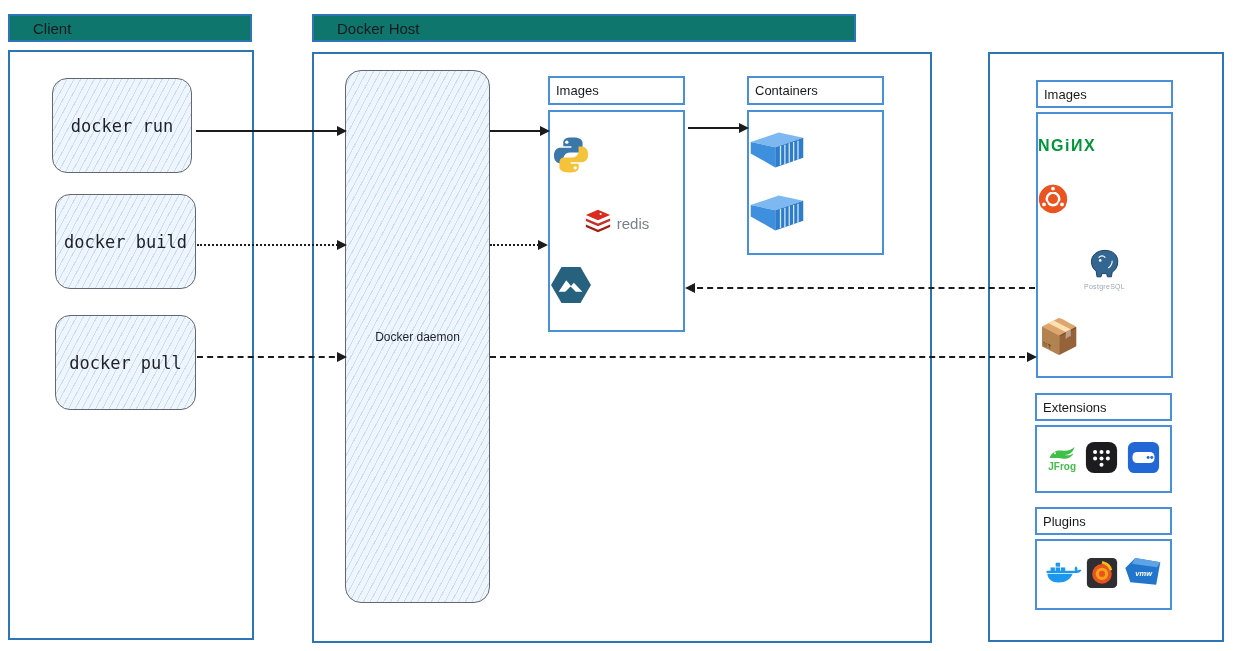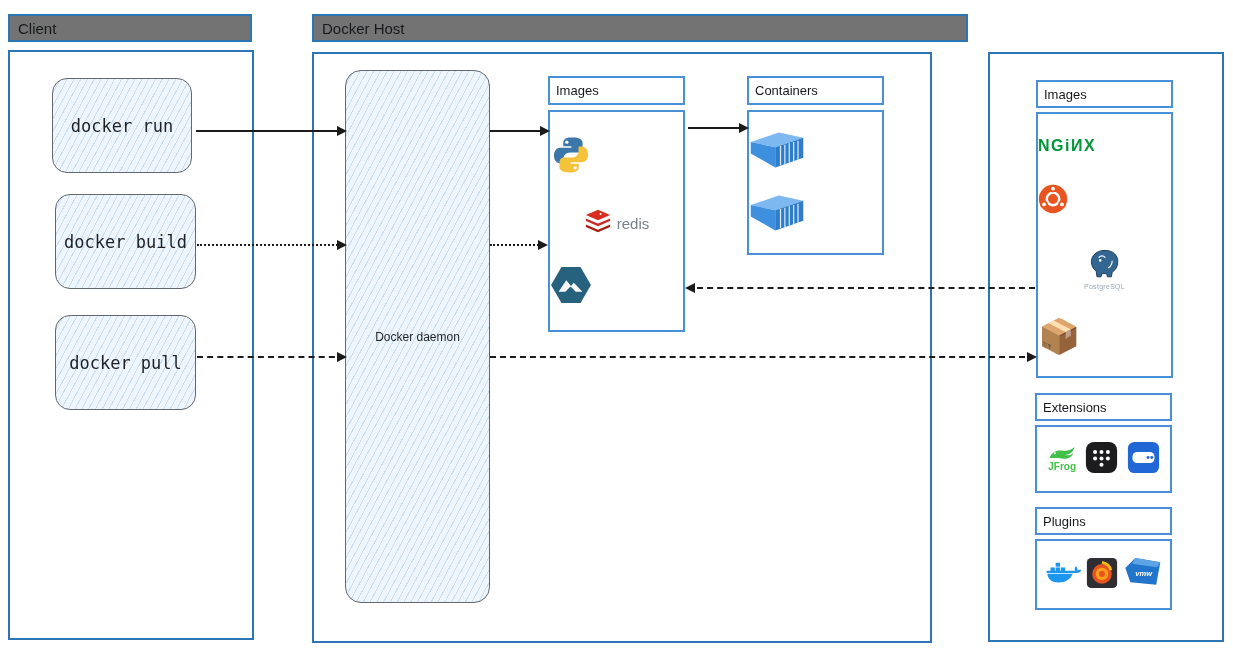--- a/index.html
+++ b/index.html
@@ -1,22 +1,22 @@
 <!DOCTYPE html>
 <html><head>
 <meta charset="utf-8">
 <style>
   * { margin:0; padding:0; box-sizing:border-box; }
   body { background:#fff; font-family:"Liberation Sans", sans-serif; }
   #canvas { position:relative; width:1233px; height:651px; background:#ffffff; overflow:hidden; }
 
   
   .panel-title {
-    position:absolute; border:2px solid #2e75b6; background:#737373;
-    display:flex; align-items:center; padding-left:8px;
+    position:absolute; border:2px solid #2e75b6; background:#0f766e;
+    display:flex; align-items:center; padding-left:23px;
     font-size:15px; color:#17191c;
   }
   .panel-body { position:absolute; border:2px solid #2e75b6; background:#fff; }
 
   
   .inner-title {
     position:absolute; border:2px solid #4a90d9; background:#fff;
     display:flex; align-items:center; padding-left:6px;
     font-size:13px; color:#17191c;
   }
@@ -79,21 +79,21 @@
   <div class="sketch cmd" style="left:52px; top:78px; width:140px; height:95px;">
     <span>docker run</span>
   </div>
   <div class="sketch cmd" style="left:55px; top:194px; width:141px; height:95px;">
     <span>docker build</span>
   </div>
   <div class="sketch cmd" style="left:55px; top:315px; width:141px; height:95px;">
     <span>docker pull</span>
   </div>
 
-  <div class="panel-title" style="left:312px; top:14px; width:656px; height:28px;">
+  <div class="panel-title" style="left:312px; top:14px; width:544px; height:28px;">
     <span>Docker Host</span>
   </div>
   <div class="panel-body" style="left:312px; top:52px; width:620px; height:591px;"></div>
 
   <div class="sketch daemon" style="left:345px; top:70px; width:145px; height:533px;">
     <span>Docker daemon</span>
   </div>
 
   <div class="inner-title" style="left:548px; top:76px; width:137px; height:29px;">
     <span>Images</span>

